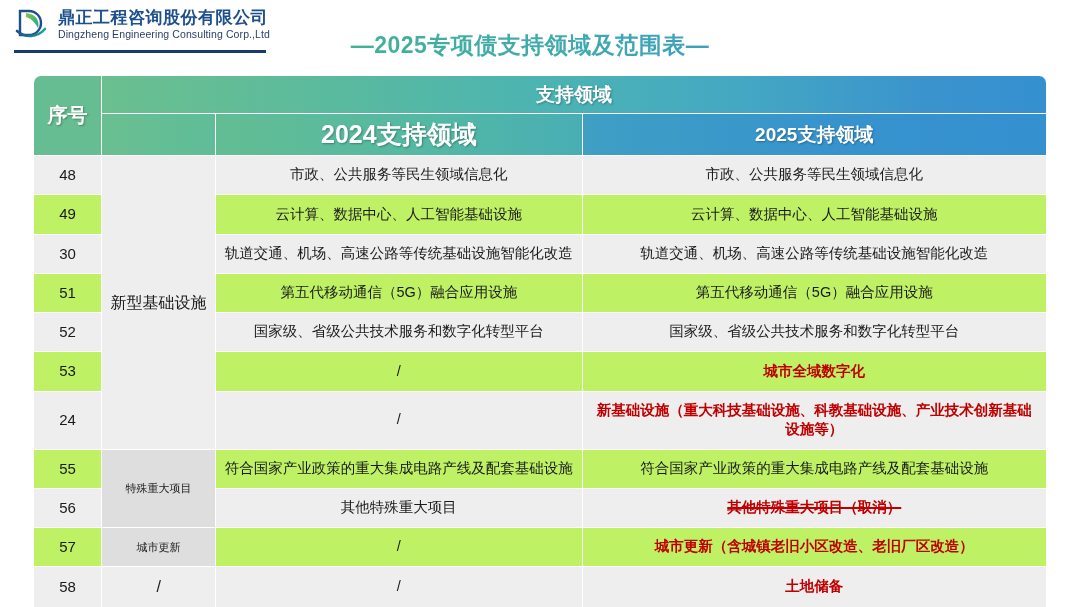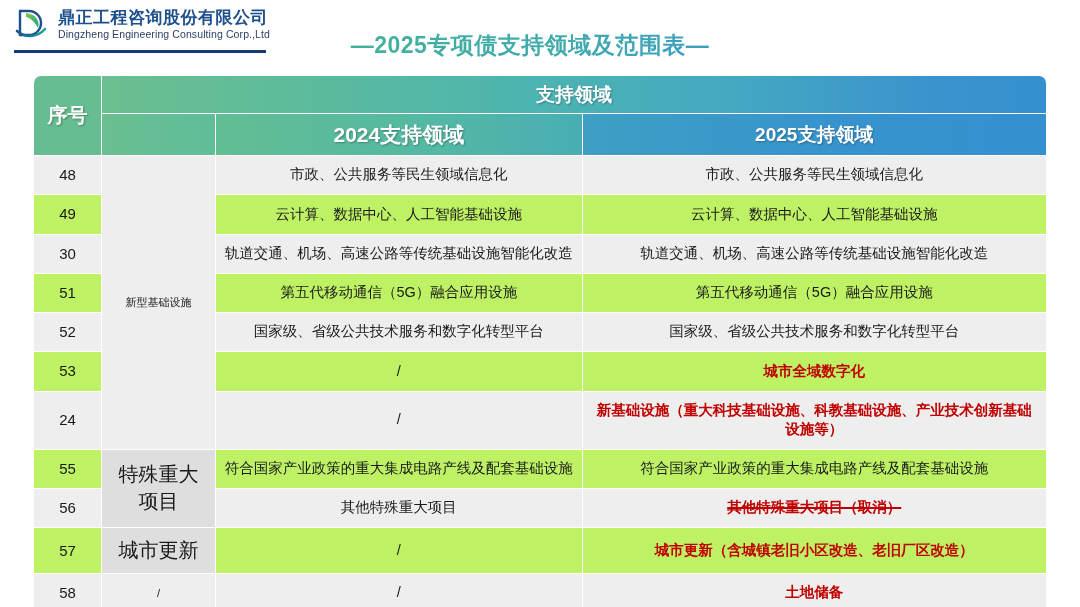--- a/index.html
+++ b/index.html
@@ -68,39 +68,39 @@
     background:#66bd91;font-size:20px;height:78px;
     border-top-left-radius:7px;
   }
   th.h-span{
     background:linear-gradient(90deg,#6bbf8f 0%,#5cbb9c 22%,#4cb4b1 46%,#45a9c2 66%,#3a93cd 88%,#3590d0 100%);
     font-size:19px;height:37px;
     border-top-right-radius:7px;
   }
   th.h-2024{
     background:linear-gradient(90deg,#63bd93 0%,#53b8a4 60%,#49aeb4 100%);
-    font-size:21px;height:41px;
+    font-size:25px;height:41px;
   }
   th.h-2025{
     background:linear-gradient(90deg,#3f9fc4 0%,#3793cd 55%,#3590d0 100%);
     font-size:19px;height:41px;
   }
   th.h-blank{
     background:linear-gradient(90deg,#6abf90 0%,#5fbd99 100%);
   }
 
   tbody td{
     font-size:14.5px;color:#1a1a1a;text-align:center;
     padding:9px 8px;line-height:1.35;border:0;
     font-family:"Liberation Sans","DejaVu Sans",sans-serif;
   }
   tr.r-light td{background:#eeeeee;}
   tr.r-dark  td{background:#bef264;}
-  td.cat{background:#eeeeee !important;font-size:11px;}
-  td.cat-dark{background:#dedede !important;font-size:20px;}
+  td.cat{background:#eeeeee !important;font-size:16px;}
+  td.cat-dark{background:#dedede !important;font-size:11px;}
   td.num{font-size:15px;}
   td.red{color:#c00000;font-weight:bold;}
   td.red .strike{text-decoration:line-through;text-decoration-thickness:1.5px;}
 </style>
 </head>
 <body>
 
 <div id="header">
 
   <div id="logo-block">

